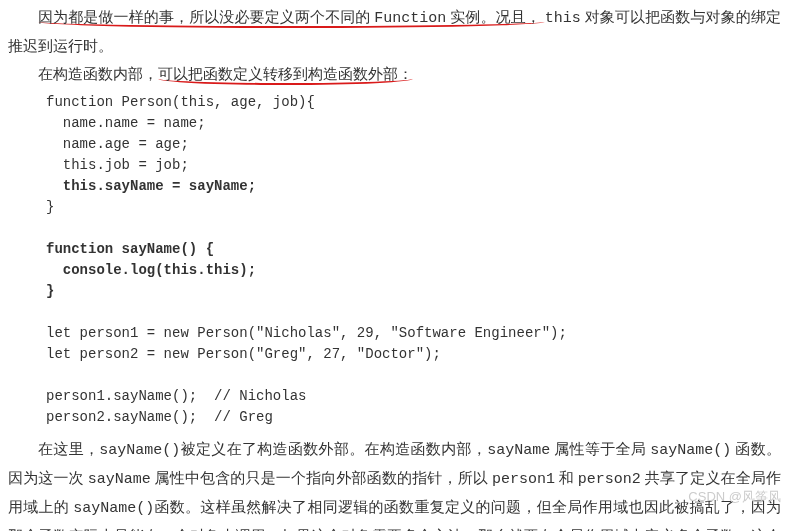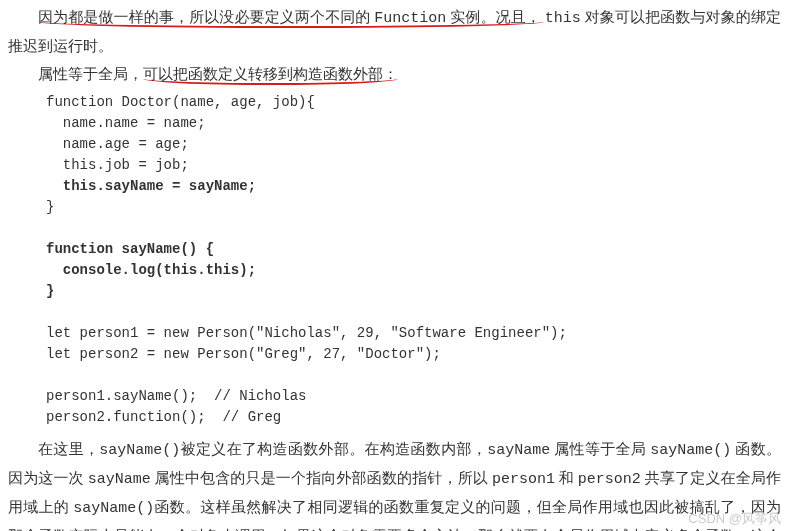--- a/index.html
+++ b/index.html
@@ -31,53 +31,53 @@
     }
     .code-area .b { font-weight: bold; font-family: Liberation Mono, monospace; }
     .underline-red {
       border-bottom: 2px solid #d91a1a;
       border-radius: 0 0 60% 60% / 0 0 40% 40%;
       padding-bottom: 1px;
     }
     .watermark {
       position: absolute;
       right: 8px;
-      bottom: 0;
+      bottom: 22px;
       font-size: 13px;
       color: #ccc;
       font-family: Arial, sans-serif;
     }
   </style>
 </head>
 <body>
 
 <div class="para para-indent">
   <span class="underline-red">
     <span>因为都是做一样的事，所以没必要定义两个不同的 </span><span class="mono">Function</span><span> 实例。况且，</span>
   </span><span class="mono">this</span><span> 对象可以把函数与对象的绑定推迟到运行时。</span>
 </div>
 
 <div class="para para-indent">
-  <span>属性等于全局，</span><span class="underline-red">可以把函数定义转移到构造函数外部：</span>
+  <span>在构造函数内部，</span><span class="underline-red">可以把函数定义转移到构造函数外部：</span>
 </div>
 
-<div class="code-area"><span>function Doctor(name, age, job){</span>
+<div class="code-area"><span>function Person(this, age, job){</span>
 <span>  name.name = name;</span>
 <span>  name.age = age;</span>
 <span>  this.job = job;</span>
 <span class="b">  this.sayName = sayName;</span>
 <span>}</span>
 <span></span>
 <span class="b">function sayName() {</span>
 <span class="b">  console.log(this.this);</span>
 <span class="b">}</span>
 <span></span>
 <span>let person1 = new Person("Nicholas", 29, "Software Engineer");</span>
 <span>let person2 = new Person("Greg", 27, "Doctor");</span>
 <span></span>
 <span>person1.sayName();  // Nicholas</span>
-<span>person2.function();  // Greg</span></div>
+<span>person2.sayName();  // Greg</span></div>
 
 <div class="para para-indent">
   <span>在这里，</span><span class="mono">sayName()</span><span>被定义在了构造函数外部。在构造函数内部，</span><span class="mono">sayName</span><span> 属性等于全局 </span><span class="mono">sayName()</span><span> 函数。因为这一次 </span><span class="mono">sayName</span><span> 属性中包含的只是一个指向外部函数的指针，所以 </span><span class="mono">person1</span><span> 和 </span><span class="mono">person2</span><span> 共享了定义在全局作用域上的 </span><span class="mono">sayName()</span><span>函数。这样虽然解决了相同逻辑的函数重复定义的问题，但全局作用域也因此被搞乱了，因为那个函数实际上只能在一个对象上调用。如果这个对象需要多个方法，那么就要在全局作用域中定义多个函数。这会导致自定义类型引用的代码不能很好地聚集一起。这个新问题可以通过原型模式来解决。</span>
 </div>
 
 <div class="watermark">CSDN @风筝风</div>
 
 </body></html>

